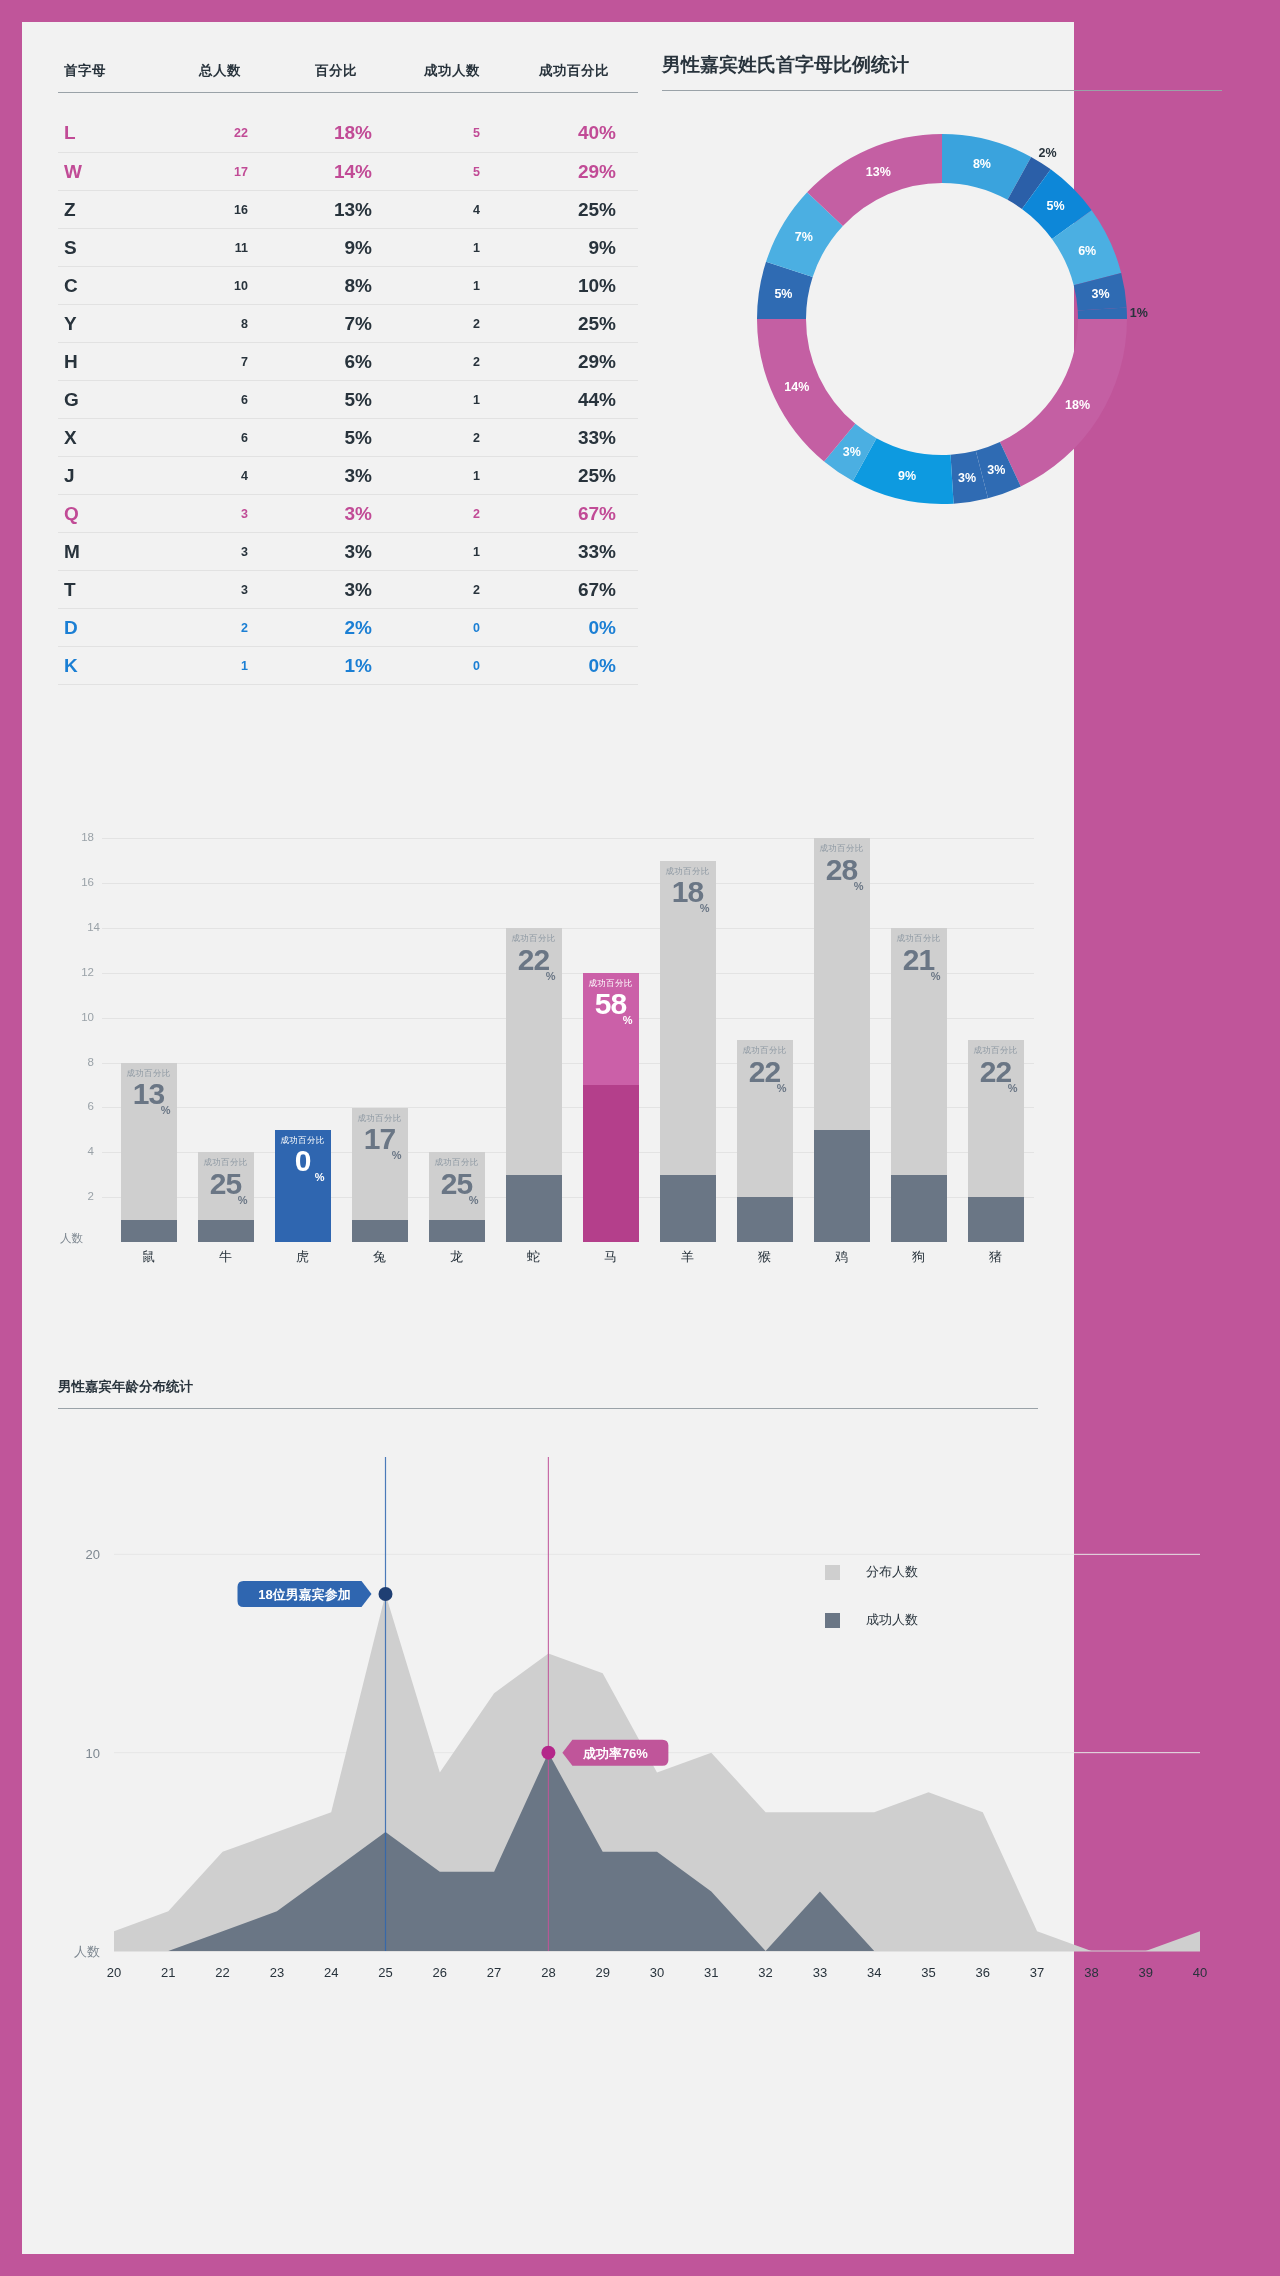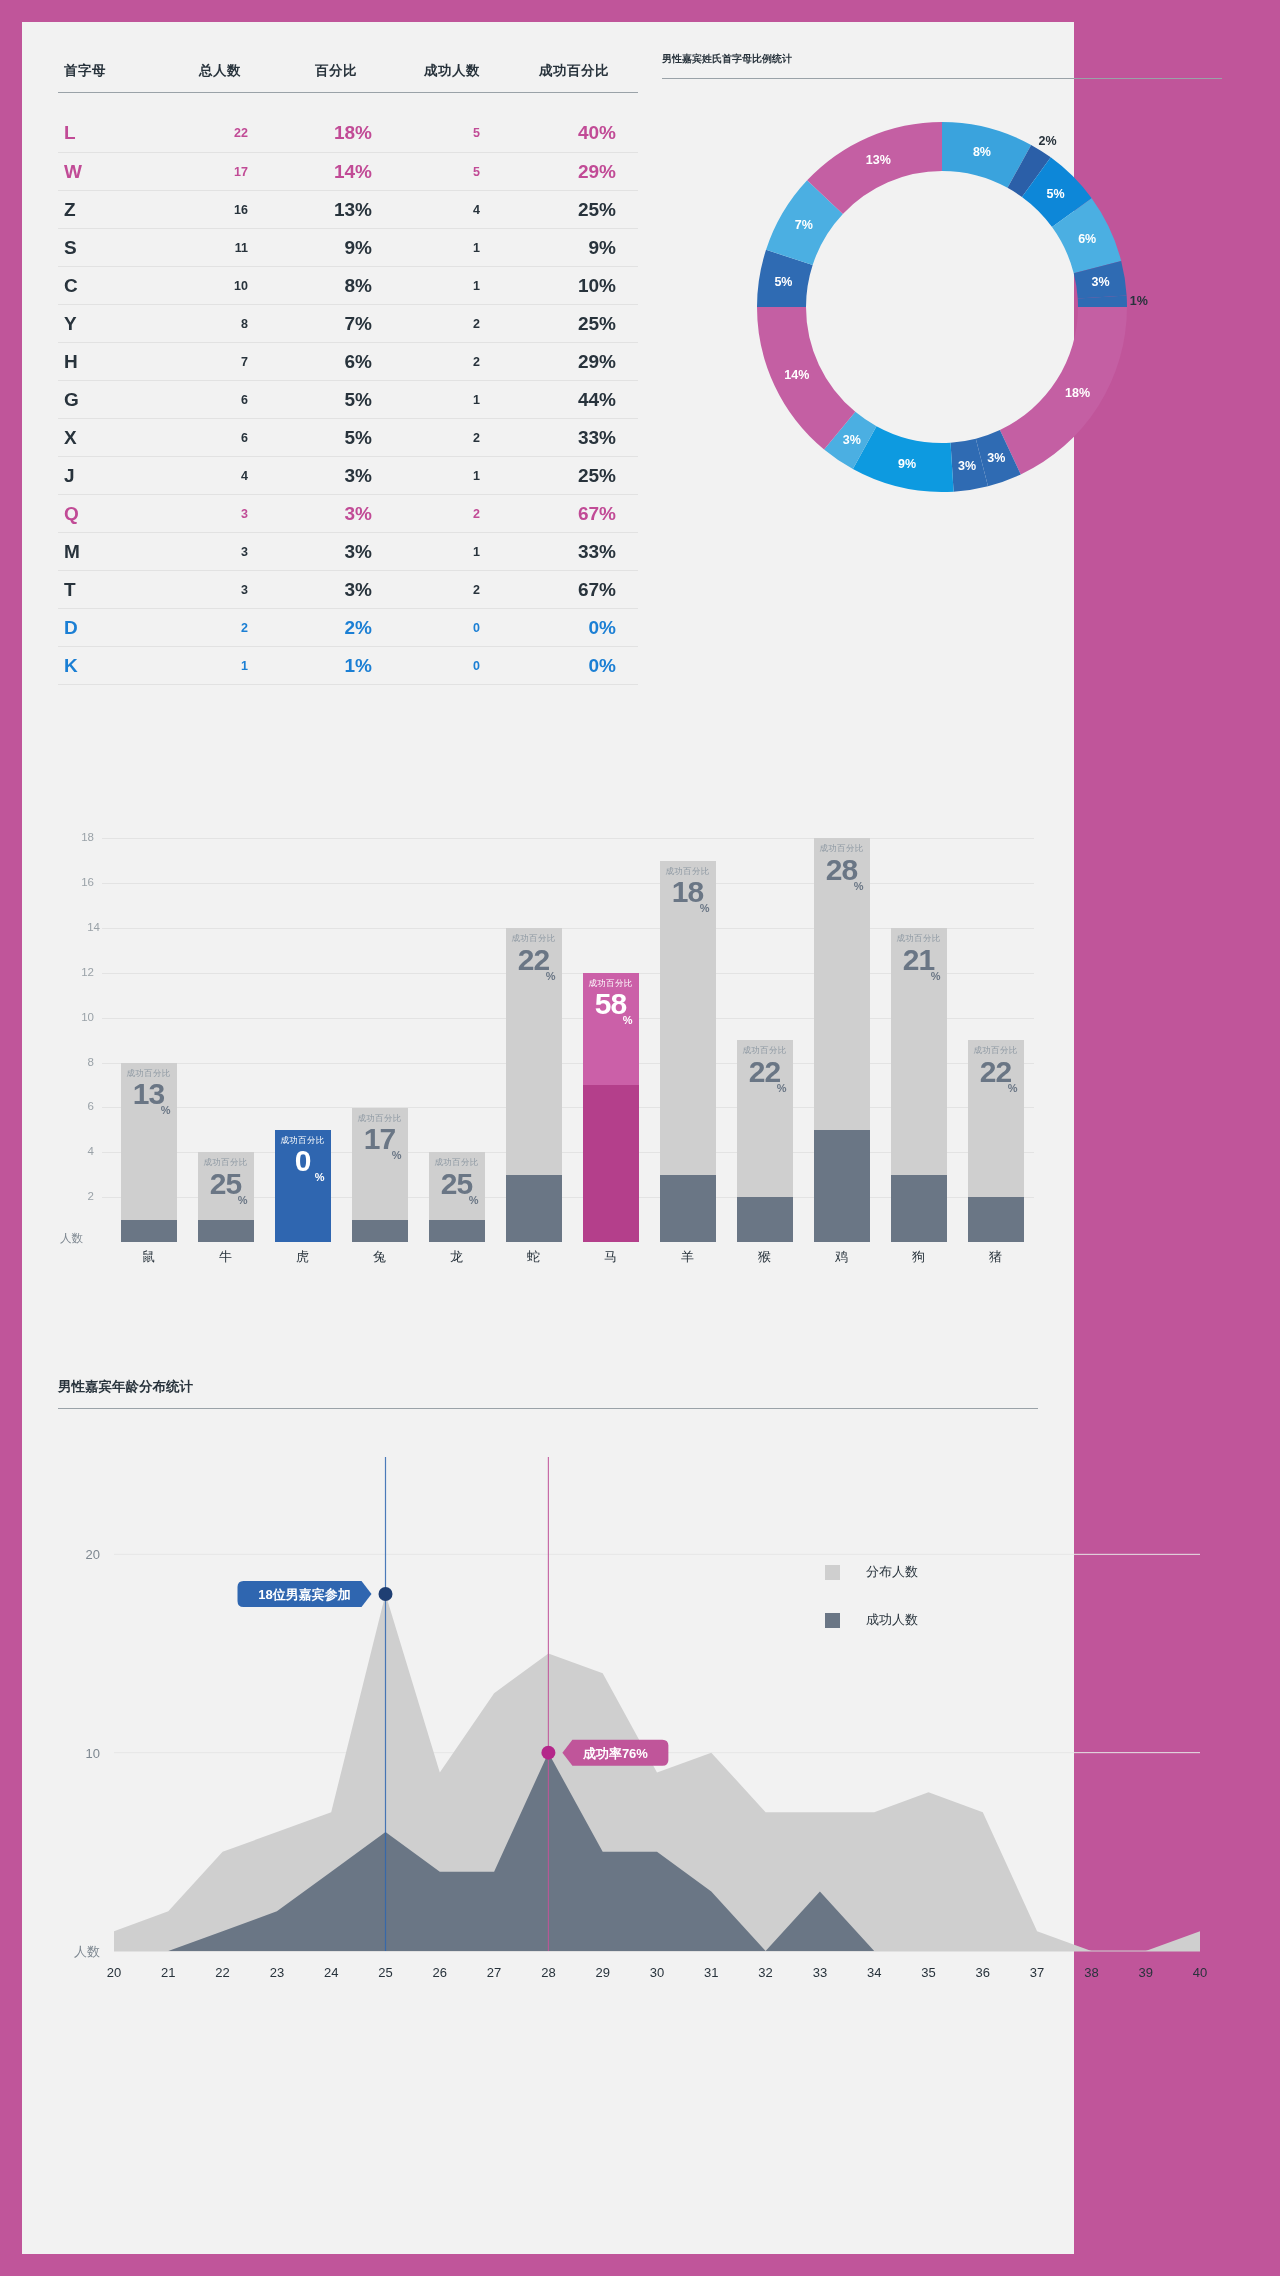--- a/index.html
+++ b/index.html
@@ -18,21 +18,21 @@
   .tbl th.c4{text-align:center;width:128px;}
   .tbl .spacer td{height:22px;border:none;}
   .tbl td{border-bottom:1px solid #e2e2e2;height:38px;vertical-align:middle;}
   .cLetter{font-size:19px;font-weight:700;color:#28333c;text-align:left;padding-left:6px;}
   .cNum{font-size:12.5px;font-weight:700;color:#28333c;text-align:right;padding-right:30px;}
   .cPct{font-size:19px;font-weight:700;color:#28333c;text-align:right;padding-right:22px;}
   tr.pink .cLetter,tr.pink .cNum,tr.pink .cPct{color:#c14b96;}
   tr.blue .cLetter,tr.blue .cNum,tr.blue .cPct{color:#1b7fd4;}
 
   .donutWrap{position:absolute;left:640px;top:30px;width:560px;}
-  .donutTitle{font-size:10px;font-weight:700;color:#28333c;padding-bottom:12px;border-bottom:1px solid #9aa2a8;}
+  .donutTitle{font-size:19px;font-weight:700;color:#28333c;padding-bottom:12px;border-bottom:1px solid #9aa2a8;}
   .donutSvg{display:block;margin:18px auto 0 auto;}
   .dlab{font-size:12.5px;font-weight:700;fill:#ffffff;}
   .dlabDark{font-size:12.5px;font-weight:700;fill:#28333c;}
 
   
   .panel2{position:relative;height:570px;padding:0 36px;}
   .secTitle{font-size:13.5px;font-weight:700;color:#28333c;padding-bottom:12px;border-bottom:1px solid #9aa2a8;margin:0 0 0 0;}
   .barArea{position:relative;height:470px;margin-top:26px;}
   .axisLbl{position:absolute;font-size:11.5px;color:#9aa2a8;text-align:right;width:34px;}
   .gl{position:absolute;left:44px;right:4px;height:1px;background:#e3e3e3;}

